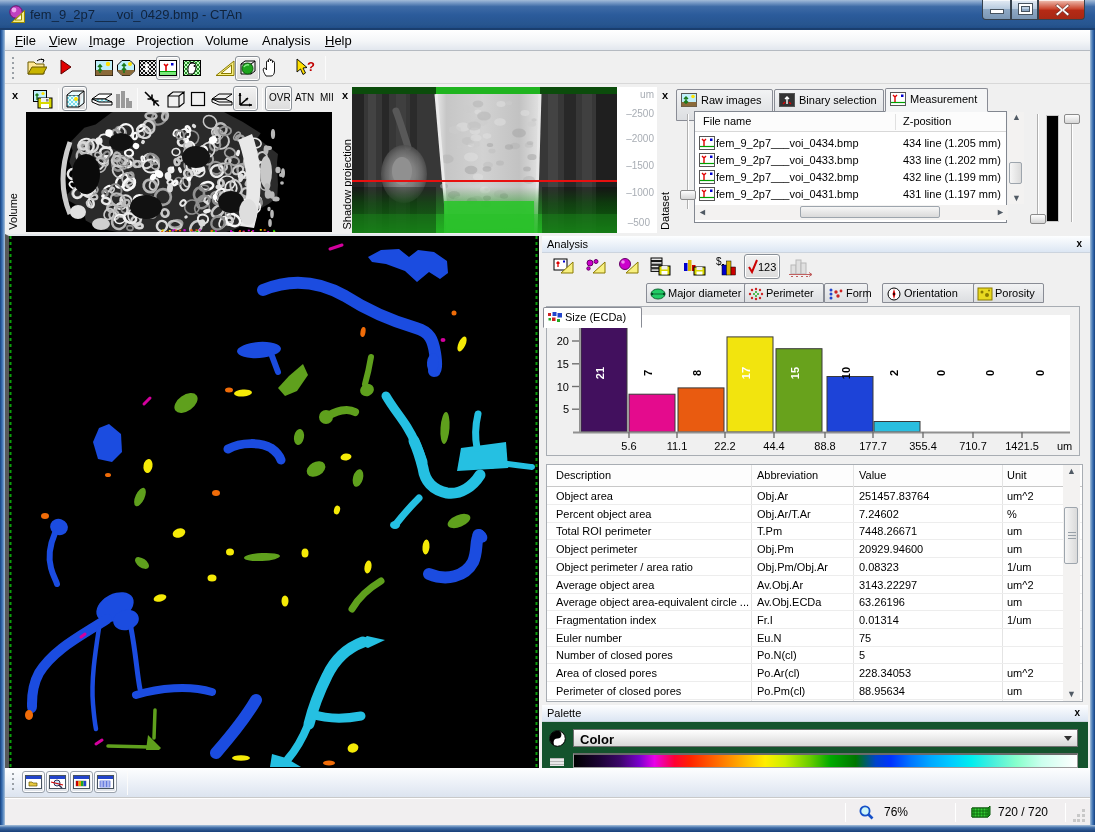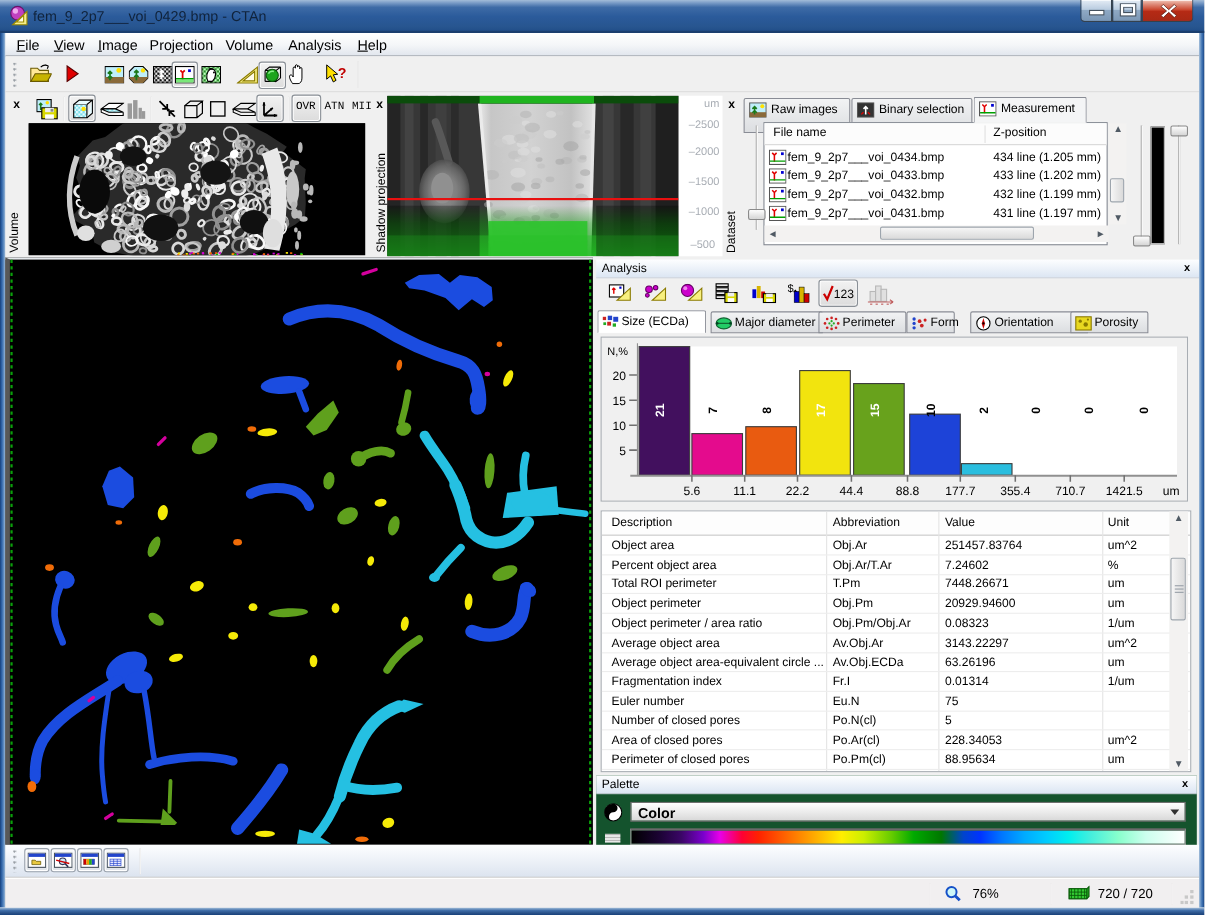--- a/index.html
+++ b/index.html
@@ -20,21 +20,21 @@
 #toolbar{left:5px;top:52px;width:1085px;height:32px;background:#f0f0f0;border-bottom:1px solid #d8d8d8;}
 .grip{position:absolute;width:3px;background-image:radial-gradient(circle at 1px 1px,#9aa0a6 1px,transparent 1.3px);background-size:3px 5px;}
 .panel{background:#f0f0f0;}
 .vlabel{position:absolute;left:2px;bottom:4px;writing-mode:vertical-rl;transform:rotate(180deg);font-size:11px;color:#000;}
 .closex{position:absolute;font-size:11px;font-weight:bold;color:#000;}
 .selbox{border:1px solid #8a9097;border-radius:3px;background:linear-gradient(#f2f2f2,#dcdcdc);box-shadow:inset 0 0 0 1px #fff;}
 .vsep{position:absolute;width:1px;background:#c6c6c6;border-right:1px solid #fbfbfb;}
 #pVolume{left:5px;top:84px;width:334px;height:150px;}
 #pShadow{left:339px;top:84px;width:318px;height:150px;}
 #pDataset{left:657px;top:84px;width:433px;height:150px;}
-.txtbtn{position:absolute;font-size:11px;color:#000;font-family:Liberation Mono, monospace;}
+.txtbtn{position:absolute;font-size:11px;color:#000;}
 .tab{position:absolute;height:32px;border:1px solid #898c95;border-bottom:1px solid #898c95;border-radius:2px 2px 0 0;background:linear-gradient(#f2f3f4,#dcdee1);font-size:11px;color:#000;}
 .tab.sel{background:#f4f5f6;border-bottom:1px solid #f4f5f6;z-index:3;}
 .tab span.tx{position:absolute;left:24px;top:4px;white-space:nowrap;}
 .tabicon{position:absolute;left:4px;top:3px;}
 #dslist{position:absolute;left:37px;top:27px;width:313px;height:112px;background:#fff;border:1px solid #828790;}
 .dsrow{position:absolute;left:3px;font-size:11px;color:#000;white-space:nowrap;}
 .sliderline{position:absolute;width:2px;background:#b0b0b0;border-right:1px solid #fff;}
 .sthumb{position:absolute;width:16px;height:10px;background:linear-gradient(#fdfdfd,#d5d5d5);border:1px solid #8a8a8a;border-radius:2px;}
 .sb{position:absolute;background:#f3f2f1;}
 .sbthumb{position:absolute;background:linear-gradient(90deg,#f6f6f6,#dadada);border:1px solid #9da5ad;border-radius:2px;}
@@ -887,21 +887,21 @@
         <path d="M1 17.5 L24 17.5 M24 17.5 L21 15.5 M24 17.5 L21 19.5" stroke="#c06060" fill="none"></path>
         <g fill="#c06060">
           <rect x="3" y="19" width="2" height="2"></rect>
           <rect x="8" y="19" width="2" height="2"></rect>
           <rect x="13" y="19" width="2" height="2"></rect>
           <rect x="18" y="19" width="2" height="2"></rect>
         </g>
       </svg>
     </div>
 <div id="antabs">
-      <div class="atab sel" style="left:1px;width:99px;">
+      <div class="atab sel" style="left:1px;width:99px;margin-top:25px;">
         <span class="atabicon"><svg width="16" height="14">
             <g>
               <rect x="1" y="2" width="3" height="3" fill="#cc2222"></rect>
               <rect x="5.5" y="1" width="4" height="4" fill="#2244cc"></rect>
               <rect x="1.5" y="7" width="2.5" height="2.5" fill="#22aa22"></rect>
               <rect x="5" y="6.5" width="3.5" height="3.5" fill="#cc2222"></rect>
               <rect x="10.5" y="2" width="4.5" height="4.5" fill="#2244cc"></rect>
               <rect x="10" y="8" width="3" height="3" fill="#22aa22"></rect>
             </g>
           </svg></span>

